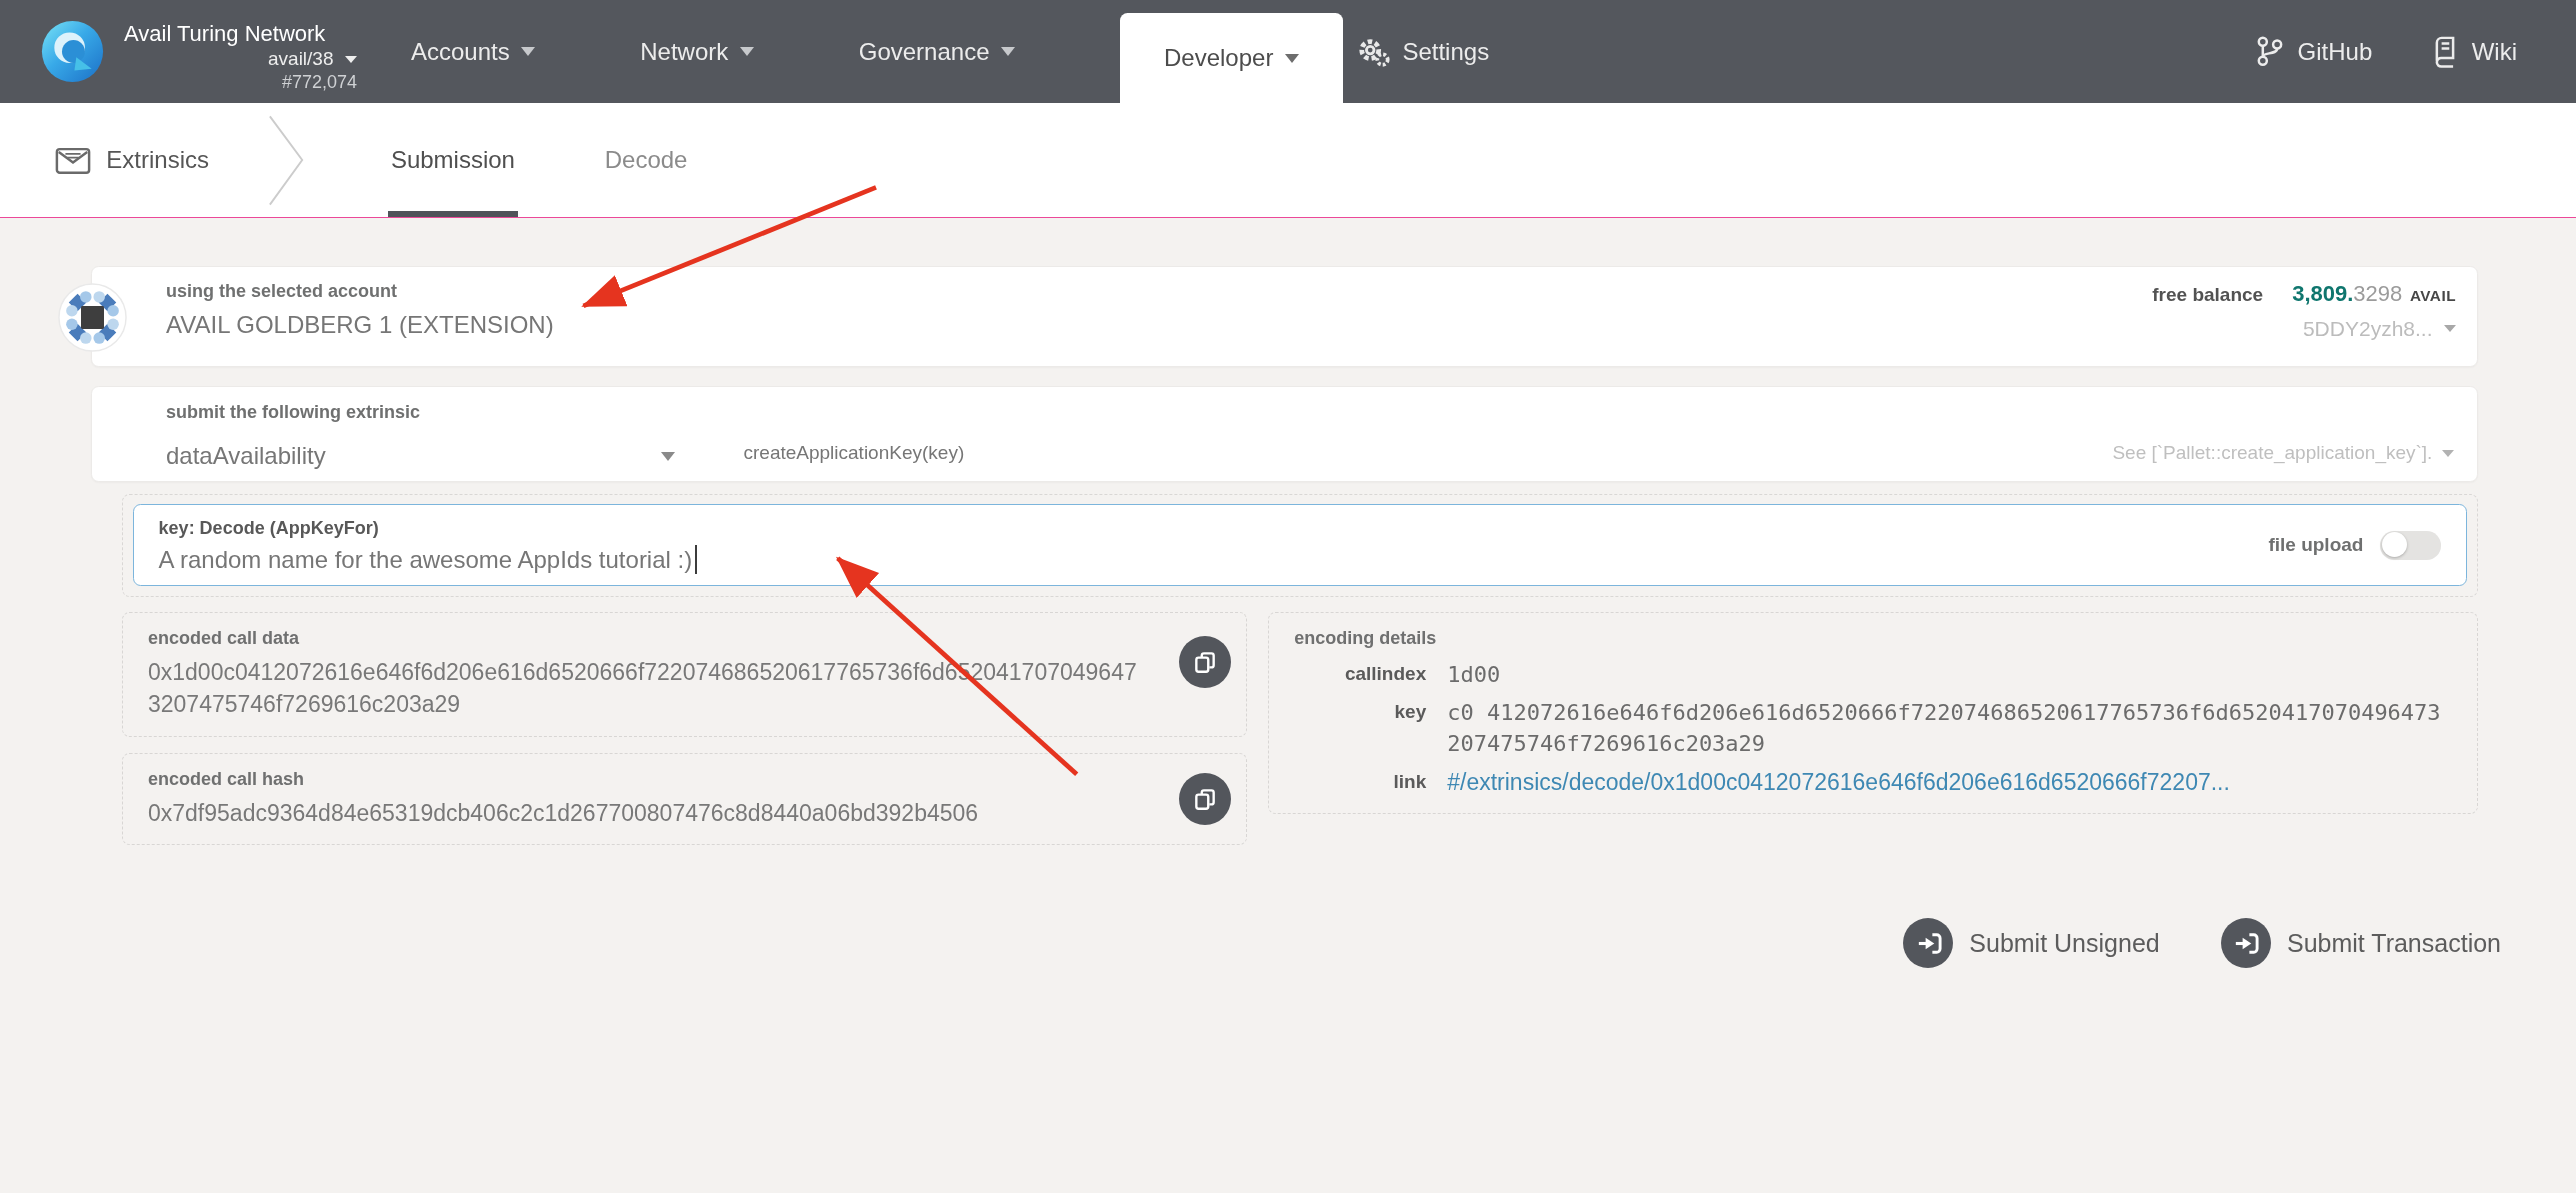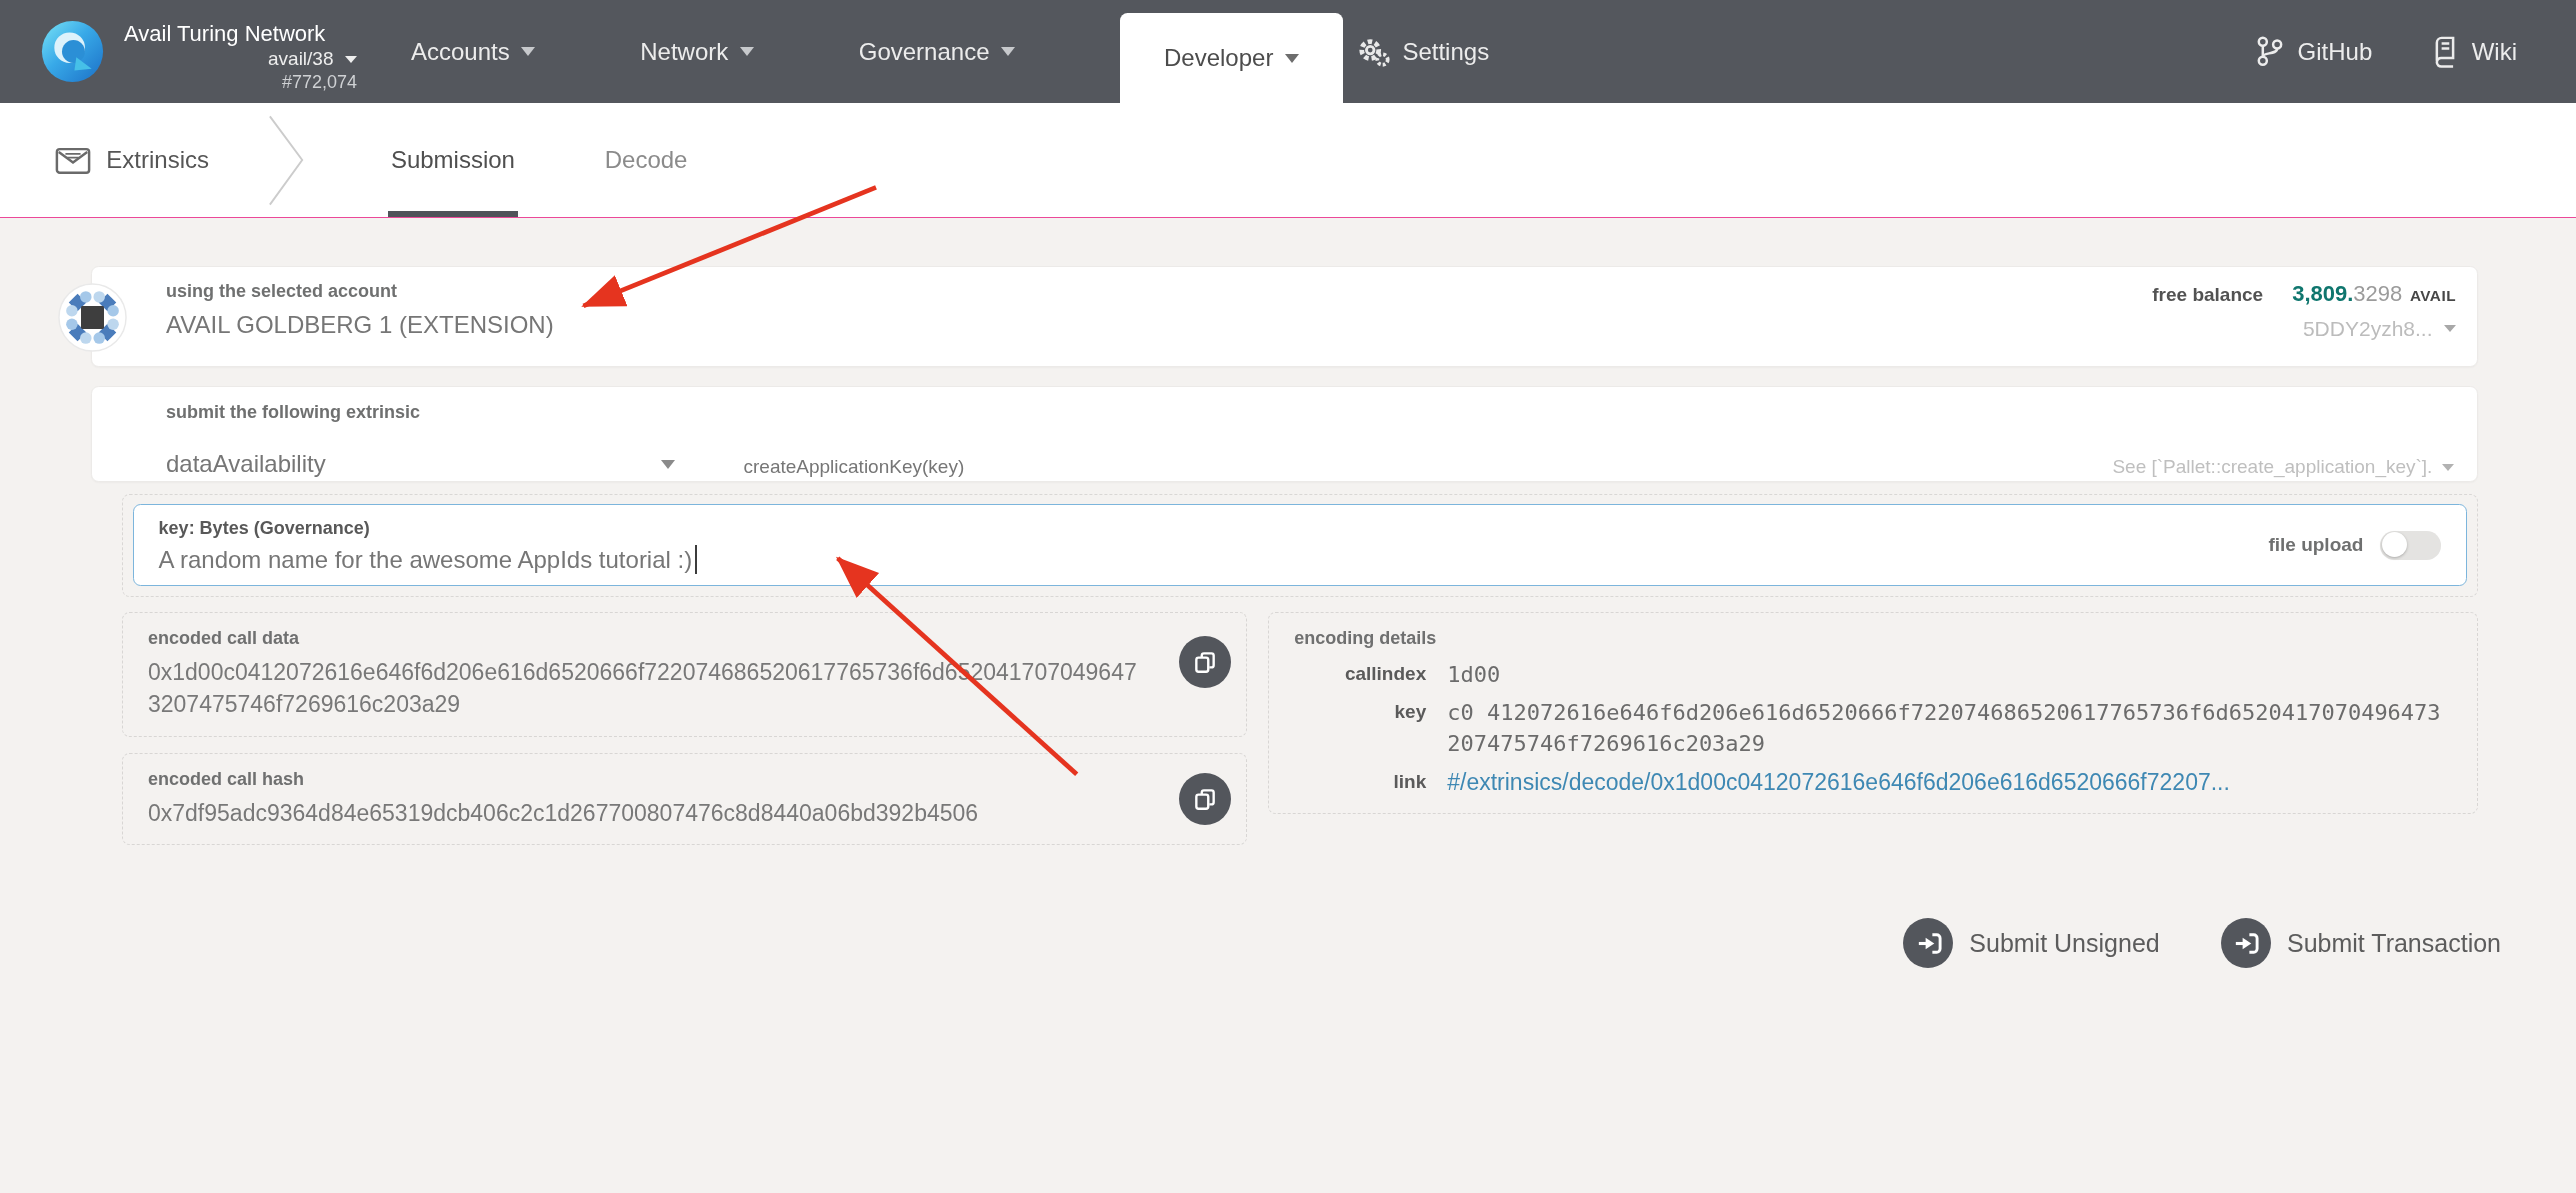--- a/index.html
+++ b/index.html
@@ -50,21 +50,21 @@
   .balance-row { display:flex; align-items:baseline; justify-content:flex-end; }
   .fb-label { font-size:19px; font-weight:bold; color:#525252; margin-right:29px; }
   .bal-int { font-size:22px; font-weight:bold; color:#0f766e; }
   .bal-frac { font-size:22px; color:#9b9b9b; }
   .bal-unit { font-size:15.3px; font-weight:bold; color:#474747; margin-left:7.6px; letter-spacing:0.5px; }
   .addr-row { margin-top:9.6px; display:flex; align-items:center; justify-content:flex-end;
               font-size:21px; color:#bcbcbc; cursor:pointer; }
   .addr-row .caret { color:#a8a8a8; }
 
   .extrinsic-card { height:96px; margin-top:19px; padding:15.3px 23px 0 74px; display:flex; flex-direction:column; }
-  .ext-values { display:flex; align-items:flex-end; margin-top:27px; }
+  .ext-values { display:flex; align-items:flex-start; margin-top:19px; }
   .ext-select { display:flex; align-items:center; cursor:pointer; }
   .ext-pallet { font-size:24px; color:#767676; width:483px; }
   .ext-select .caret { color:#8a8a8a; }
   .ext-method { font-size:19px; color:#767676; margin-left:69px; }
   .ext-doc { margin-left:auto; display:flex; align-items:center; font-size:19px; color:#bfbfbf; cursor:pointer; }
   .ext-doc .caret { color:#b2b2b2; margin-left:9.6px; }
 
   .param-wrap { margin-top:11.5px; margin-left:31px; border:1px dashed #d9d7d5; border-radius:7.6px; padding:9.6px; }
   .key-input { background:#fff; border:1.9px solid #7cb5dc; border-radius:7.6px; height:82px;
                display:flex; align-items:center; padding:0 25px; }
@@ -254,21 +254,21 @@
       <div class="ext-doc">
         <span>See [`Pallet::create_application_key`].</span>
         <span class="caret small"></span>
       </div>
     </div>
   </div>
 
   <div class="param-wrap">
     <div class="key-input">
       <div class="key-left">
-        <div class="key-label">key: Bytes (Governance)</div>
+        <div class="key-label">key: Decode (AppKeyFor)</div>
         <div class="key-value">
           <span>A random name for the awesome AppIds tutorial :)</span>
           <span class="text-cursor"></span>
         </div>
       </div>
       <div class="key-right">
         <span class="fu-label">file upload</span>
         <div class="toggle">
             <div class="knob"></div>
           </div>

